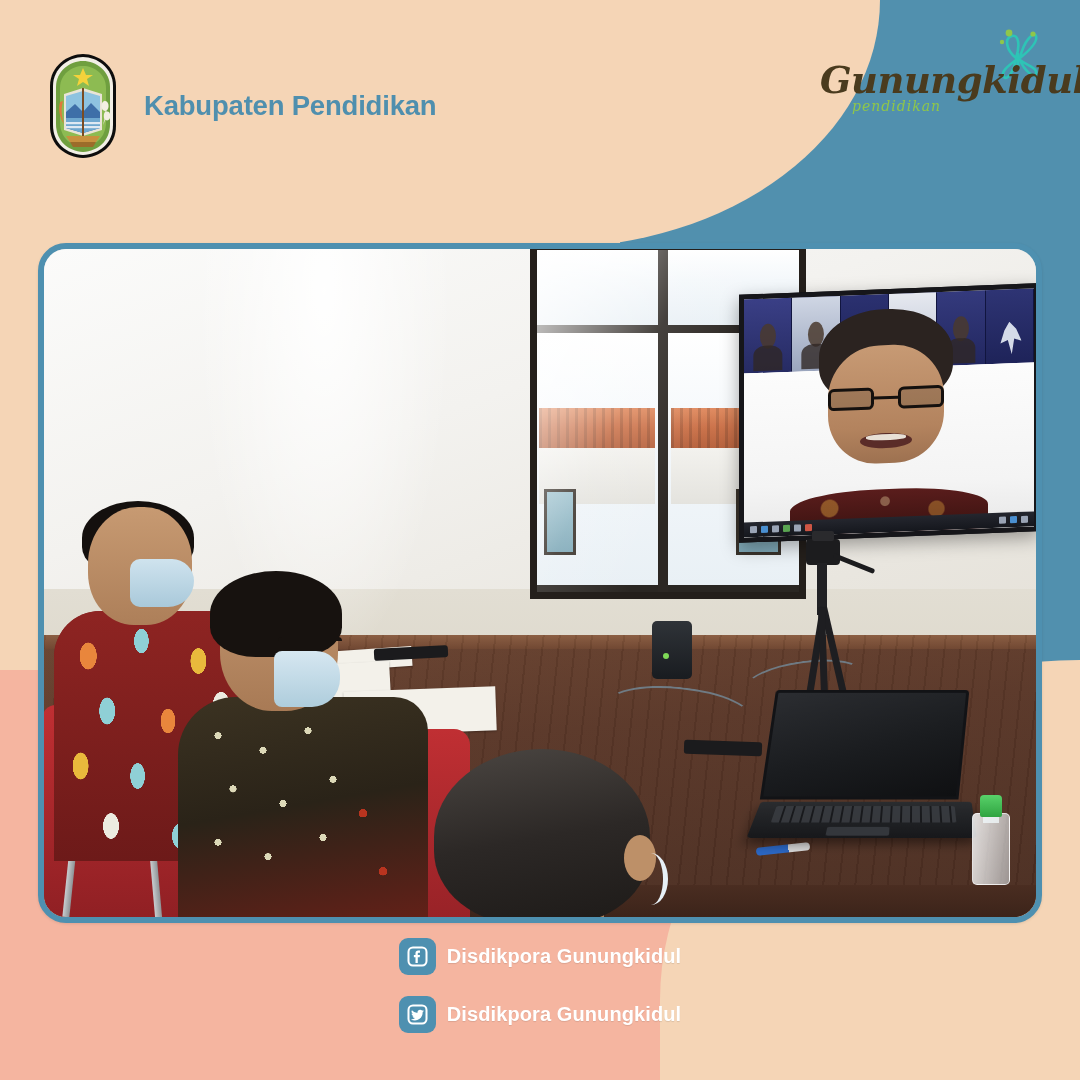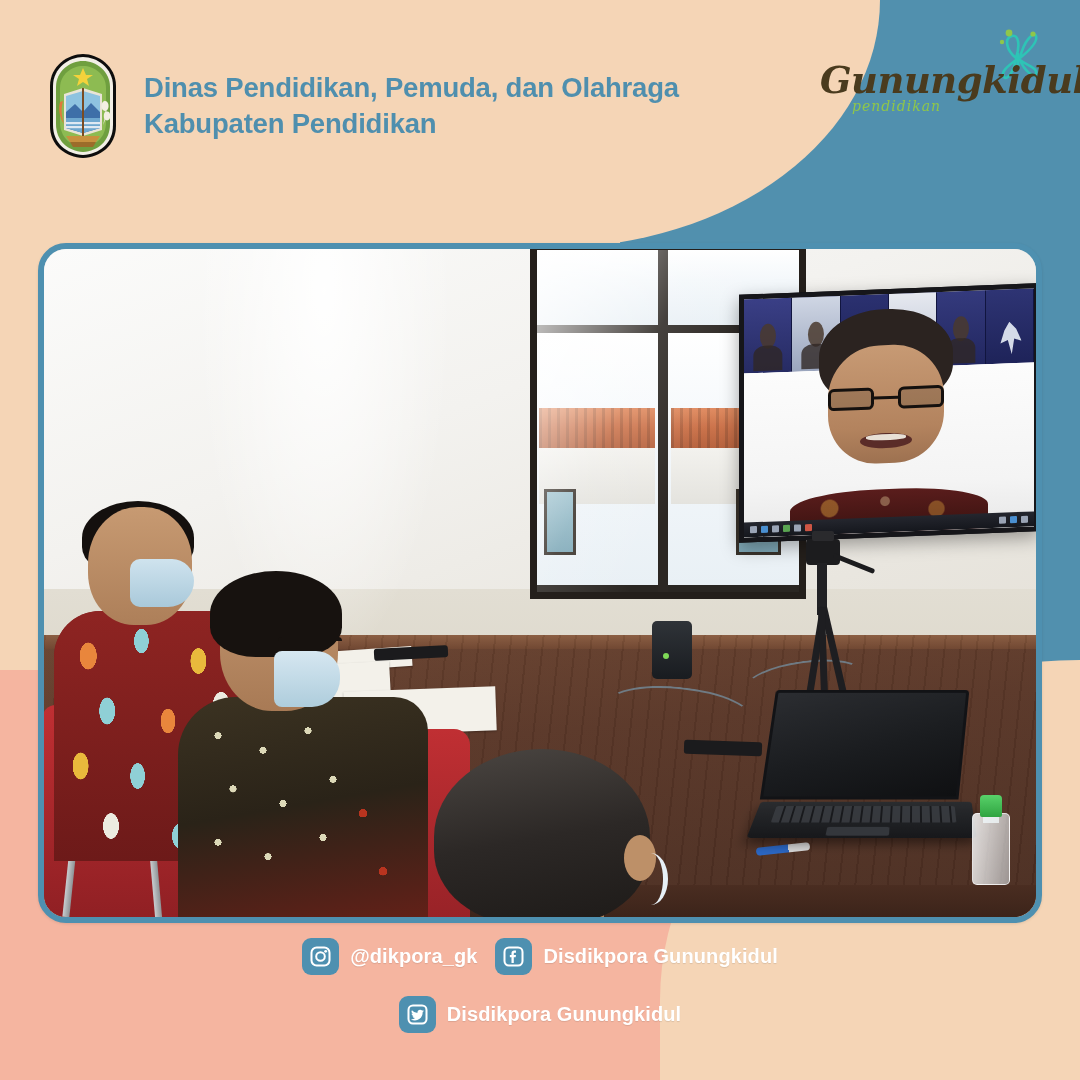--- a/index.html
+++ b/index.html
@@ -595,21 +595,20 @@
         <path d="M38 36 L40 36 L40 84 L38 84 Z" fill="#7a4b22"></path>
         <path d="M16 50 C14 58 16 66 20 72 C17 62 17 56 19 49 Z" fill="#e0783c"></path>
         <path d="M60 48 C64 56 63 66 59 73 C62 63 62 55 60 48 Z" fill="#e8e3d4"></path>
         <ellipse cx="61" cy="54" rx="3.6" ry="5" fill="#f3efe2"></ellipse>
         <ellipse cx="63" cy="64" rx="3.2" ry="4.4" fill="#f3efe2"></ellipse>
         <path d="M22 84 L56 84 L52 90 L26 90 Z" fill="#c8913f"></path>
         <path d="M26 90 L52 90 L49 95 L29 95 Z" fill="#9c6c2a"></path>
       </svg>
     </div>
     <div class="header-title">
-      <span>Dinas Pendidikan, Pemuda, dan Olahraga</span>
       <span class="l2">Kabupaten Pendidikan</span>
     </div>
   </div>
 
   <div class="brand">
     <svg class="brand-orn" viewBox="0 0 64 64" aria-hidden="true">
       <g fill="none" stroke="#2ec4b6" stroke-width="2.6" stroke-linecap="round">
         <path d="M30 34 C20 26 18 14 26 12 C33 10 34 22 30 34 Z"></path>
         <path d="M34 34 C44 26 52 18 50 12 C48 7 38 16 34 34 Z"></path>
         <path d="M30 36 C22 42 14 48 18 53 C22 57 28 46 30 36 Z"></path>
@@ -770,30 +769,20 @@
         <div class="pf-maskstrap"></div>
       </div>
 
     </div>
   </div>
 
   <div class="footer">
 
     <div class="footer-row r1">
 
-      <div class="soc">
-        <span class="soc-ico">
-          <svg width="23" height="23" viewBox="0 0 24 24" aria-hidden="true">
-            <rect x="2.6" y="2.6" width="18.8" height="18.8" rx="5.4" fill="none" stroke="#fff" stroke-width="2.1"></rect>
-            <circle cx="12" cy="12" r="4.5" fill="none" stroke="#fff" stroke-width="2.1"></circle>
-            <circle cx="17.4" cy="6.6" r="1.5" fill="#fff"></circle>
-          </svg>
-        </span>
-        <span class="soc-label">@dikpora_gk</span>
-      </div>
 
 
       <div class="soc">
         <span class="soc-ico">
           <svg width="23" height="23" viewBox="0 0 24 24" aria-hidden="true">
             <rect x="2.6" y="2.6" width="18.8" height="18.8" rx="4.6" fill="none" stroke="#fff" stroke-width="2.1"></rect>
             <path d="M14.6 8.1h-1.5c-.5 0-.8.3-.8.8v1.5h2.3l-.35 2.4h-1.95v6h-2.4v-6H8.2v-2.4h1.7V8.6c0-1.8 1.1-2.9 2.8-2.9h1.9z" fill="#fff"></path>
           </svg>
         </span>
         <span class="soc-label">Disdikpora Gunungkidul</span>

